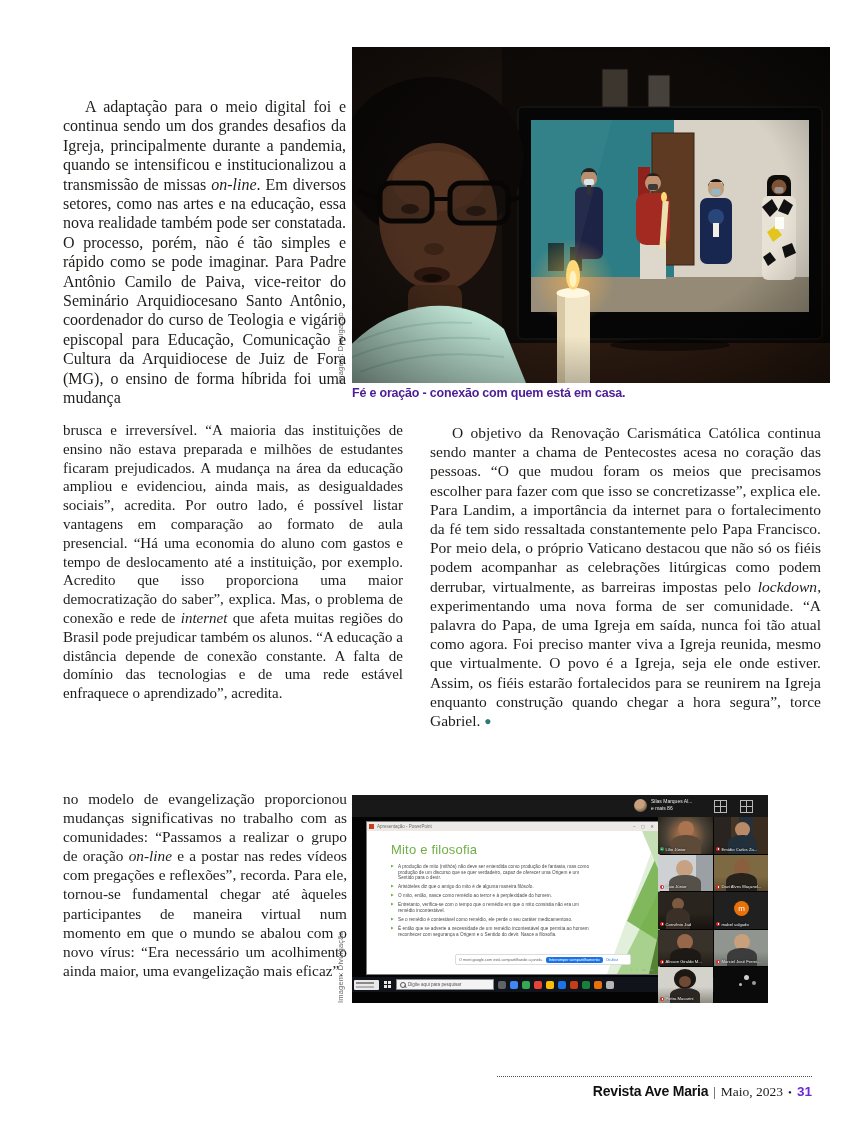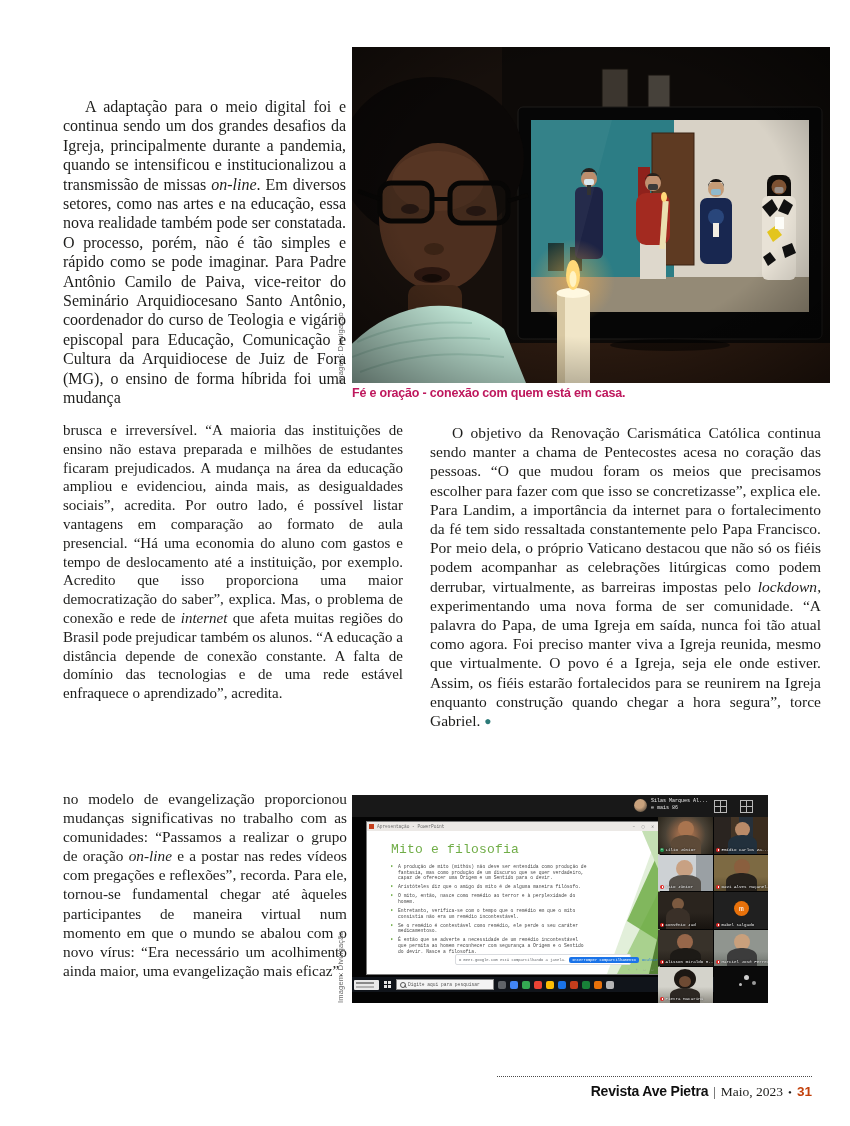--- a/index.html
+++ b/index.html
@@ -8,32 +8,32 @@
   .txt{position:absolute;color:#1d1d1b;text-align:justify;}
   .txt p{margin:0;}
   .it{font-style:italic;font-family:Liberation Serif, serif;}
   .indent{text-indent:22px;}
   #blockA{left:63px;top:97px;width:283px;font-size:16px;line-height:19.4px;}
   #blockB{left:63px;top:421px;width:340px;font-size:15px;line-height:18.8px;}
   #blockC{left:63px;top:789px;width:284px;font-size:15.3px;line-height:19.1px;}
   #blockR{left:430px;top:423px;width:391px;font-size:15.5px;line-height:19.2px;}
   .endmark{color:#2c7a78;font-size:12px;vertical-align:1px;}
   .caption{position:absolute;font-family:"Liberation Sans",sans-serif;font-weight:700;
-           font-size:12.5px;letter-spacing:-0.2px;color:#be185d;}
+           font-size:12.5px;letter-spacing:-0.2px;color:#4c1d95;}
   #cap1{left:352px;top:386px;width:478px;}
   #cap2{left:352px;top:1007px;width:416px;}
   .credit{position:absolute;width:12px;font-family:"Liberation Sans",sans-serif;font-size:7.5px;
           color:#6a6a6a;writing-mode:vertical-rl;transform:rotate(180deg);white-space:nowrap;
           letter-spacing:.2px;}
   #credit1{left:336px;top:296px;height:88px;}
   #credit2{left:336px;top:915px;height:88px;}
   #photoTop{position:absolute;left:352px;top:47px;width:478px;height:336px;overflow:hidden;background:#100b09;}
   
   #photoZoom{position:absolute;left:352px;top:795px;width:416px;height:208px;background:#040404;overflow:hidden;
-             font-family:Liberation Mono, monospace;}
+             font-family:Liberation Sans, sans-serif;}
   .abs{position:absolute;}
   #zcHeader{left:0;top:0;width:416px;height:22px;background:#181818;}
   #zcAvatar{left:282px;top:4px;width:13px;height:13px;border-radius:50%;
             background:radial-gradient(circle at 40% 35%,#c9a27d 0 40%,#6b5a48 75%,#3c352c);}
   .zc-host{left:299px;top:3px;color:#e8e8e8;font-size:5px;line-height:7px;white-space:nowrap;}
   .zc-ico{top:5px;width:11px;height:11px;border:1px solid #b9b9b9;background:
           linear-gradient(#b9b9b9 0 0) 50% 0/1px 100% no-repeat,
           linear-gradient(#b9b9b9 0 0) 0 50%/100% 1px no-repeat;}
   
   #ppt{left:14px;top:26px;width:292px;height:152px;background:#ffffff;border:0.5px solid #7a7a7a;}
@@ -88,21 +88,21 @@
   #avatarM{position:absolute;left:20px;top:9px;width:15px;height:15px;border-radius:50%;background:#e8710a;
            color:#fff;font-size:8px;text-align:center;line-height:15px;}
   
   #footRule{position:absolute;left:497px;top:1076px;width:315px;border-top:1.6px dotted #4a4a4a;}
   #footer{position:absolute;top:1083px;right:38px;display:flex;align-items:baseline;gap:5px;}
   #footBrand{font-family:"Liberation Sans",sans-serif;font-weight:700;font-size:14px;color:#101010;
              letter-spacing:-0.2px;}
   #footSep{font-size:13px;color:#333;}
   #footIssue{font-size:13.5px;color:#1d1d1b;}
   #footDot{font-size:11px;color:#1d1d1b;}
-  #footPage{font-family:"Liberation Sans",sans-serif;font-weight:700;font-size:13.5px;color:#c2410c;}
+  #footPage{font-family:"Liberation Sans",sans-serif;font-weight:700;font-size:13.5px;color:#6d28d9;}
 </style>
 </head>
 <body>
 
 <div id="page">
 
   <div id="photoTop">
     <svg width="478" height="336" viewBox="0 0 478 336">
       <defs>
         <radialGradient id="glow" cx="50%" cy="50%" r="50%">
@@ -366,20 +366,20 @@
     <div class="tile" style="left:362px;top:172px;height:36px;background:#0a0a0a;">
       <div class="head" style="left:30px;top:8px;width:5px;height:5px;background:#cfcfcf;"></div>
       <div class="head" style="left:38px;top:14px;width:4px;height:4px;background:#9a9a9a;"></div>
       <div class="head" style="left:25px;top:16px;width:3px;height:3px;background:#bdbdbd;"></div>
     </div>
   </div>
   <div id="credit2" class="credit">Imagem: Divulgação</div>
 
   <div id="footRule"></div>
   <div id="footer">
-    <span id="footBrand">Revista Ave Pietra</span>
+    <span id="footBrand">Revista Ave Maria</span>
     <span id="footSep">|</span>
     <span id="footIssue">Maio, 2023</span>
     <span id="footDot">•</span>
     <span id="footPage">31</span>
   </div>
 
 </div>
 
 </body></html>

